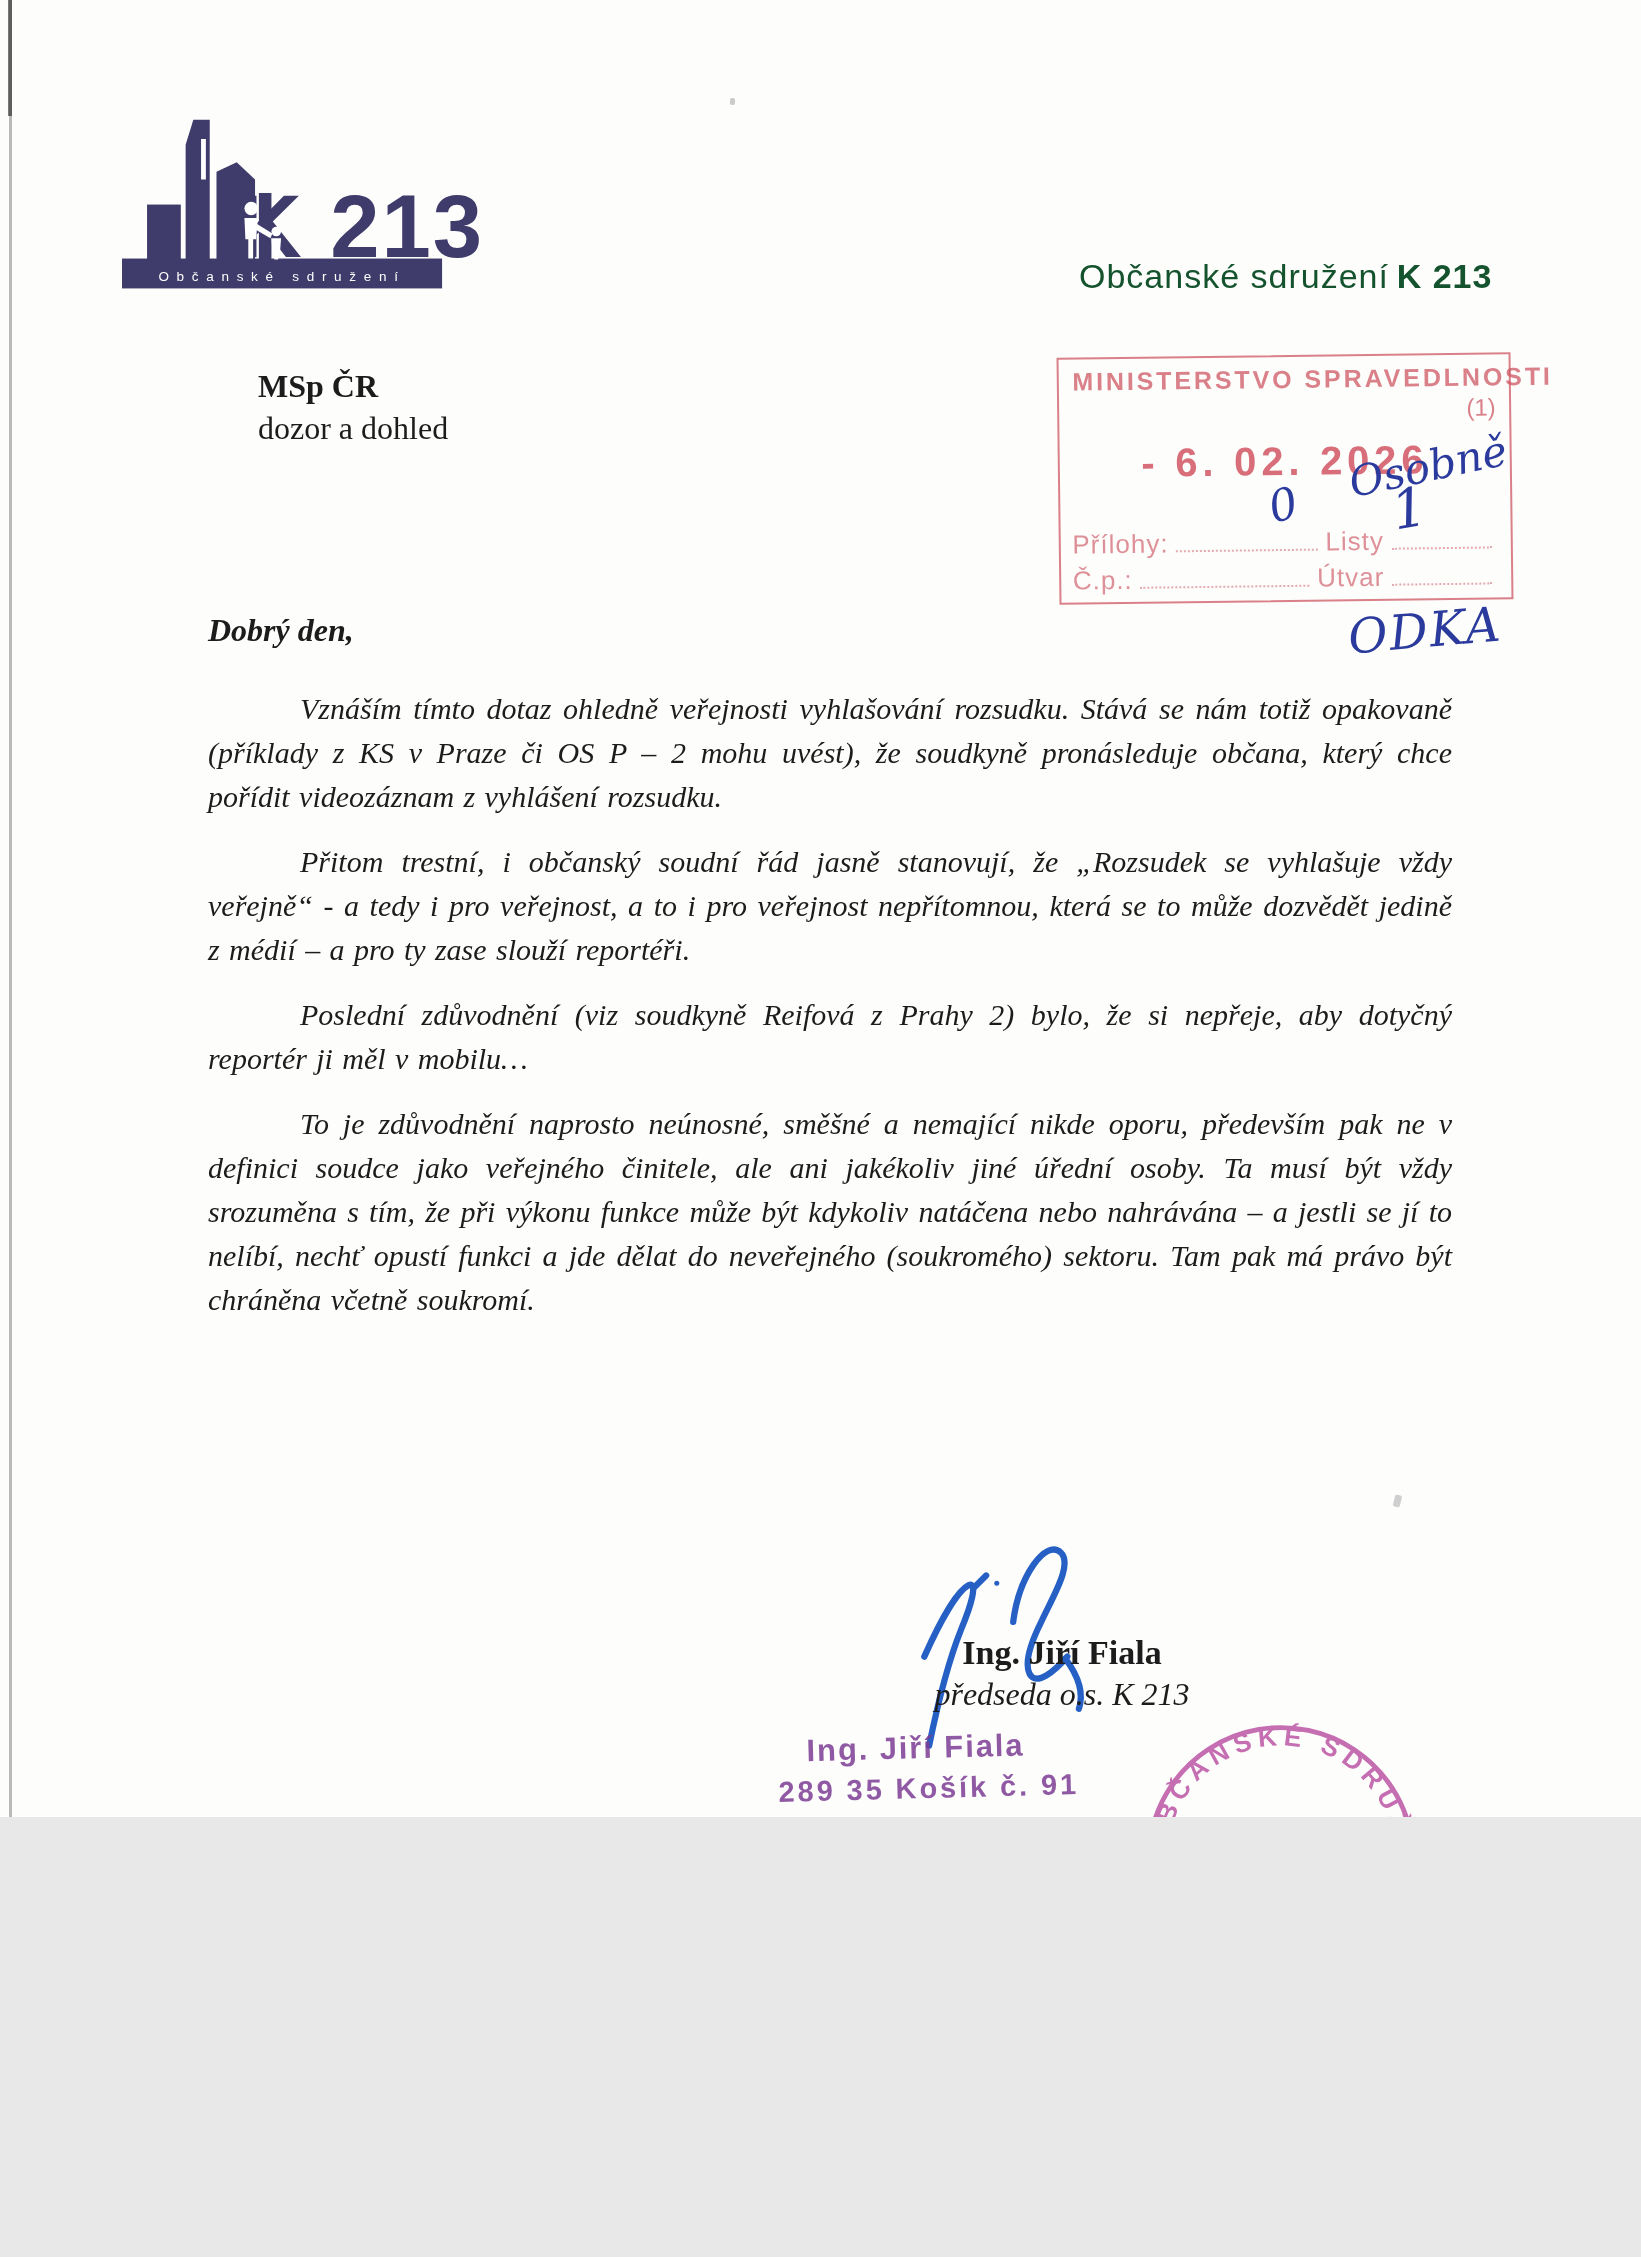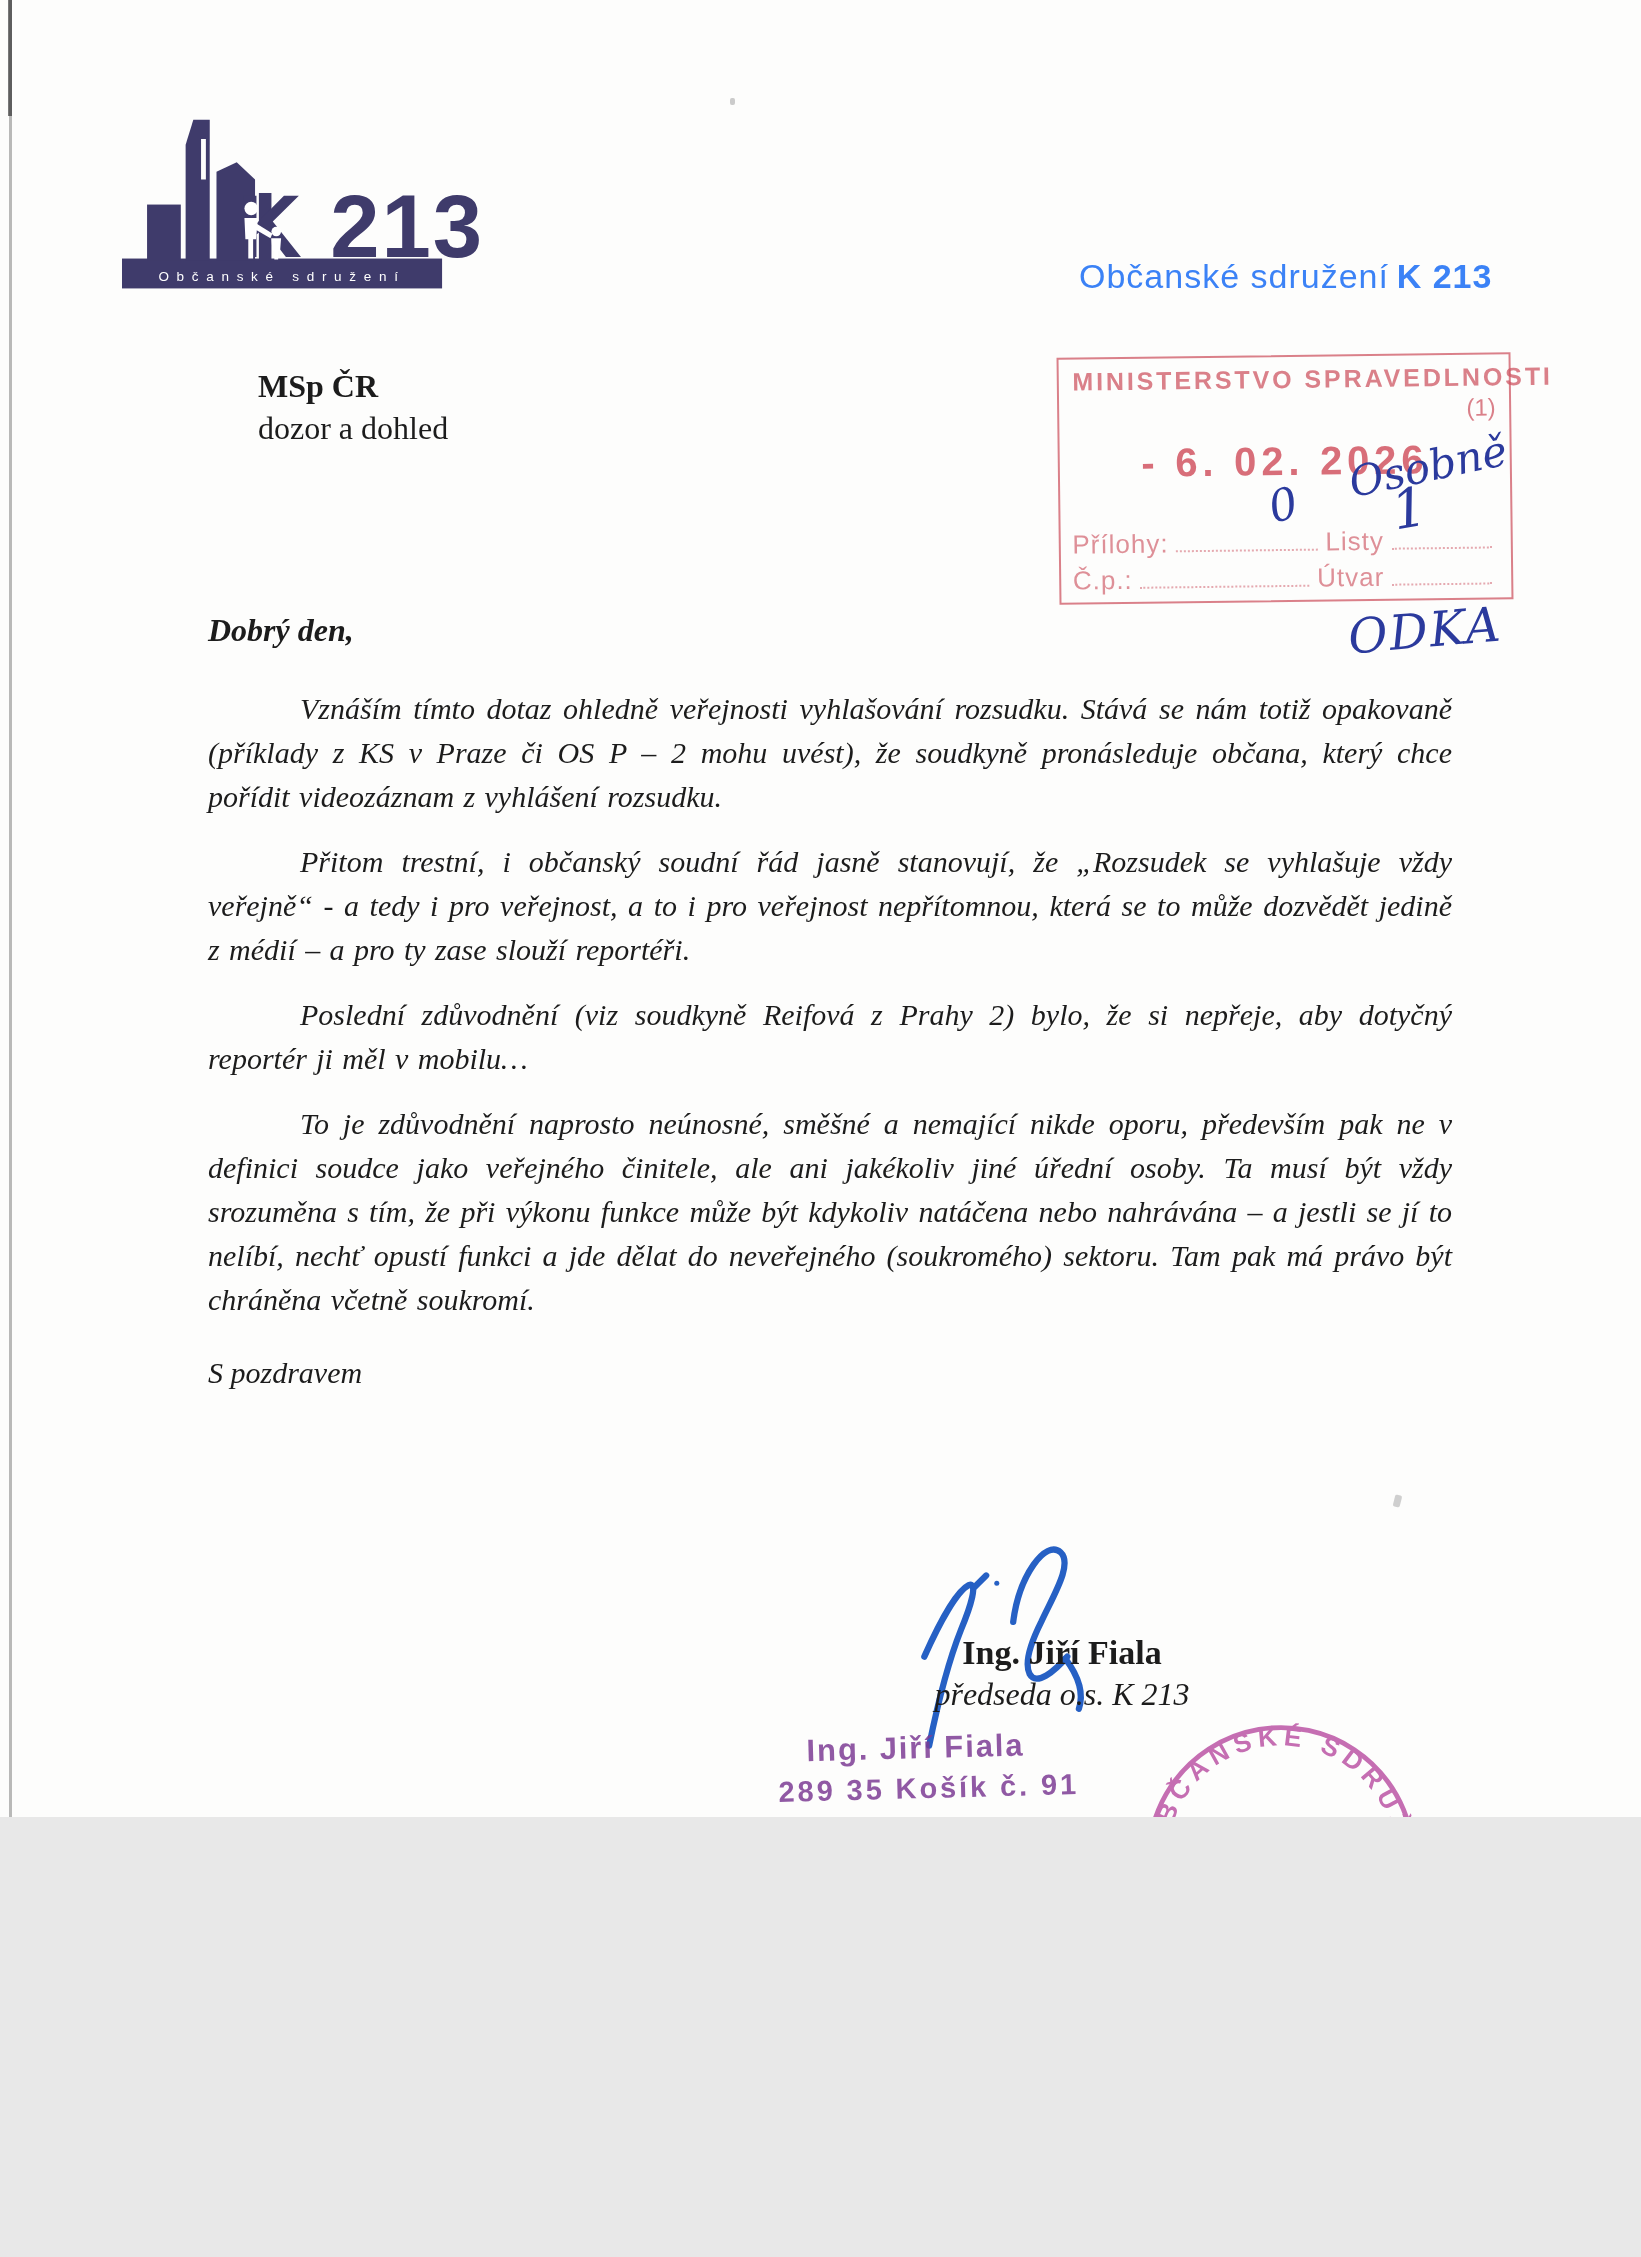--- a/index.html
+++ b/index.html
@@ -10,21 +10,21 @@
     font-family:"Liberation Serif", serif; color:#1c1c1c;
   }
 
   
   .logo { position:absolute; left:108px; top:112px; width:377px; height:188px; }
 
   
   .org-header {
     position:absolute; left:1079px; top:257px; width:502px;
     font-family:"Liberation Sans", sans-serif; font-size:34px;
-    color:#3b82f6; letter-spacing:1px; font-weight:500;
+    color:#14532d; letter-spacing:1px; font-weight:500;
   }
   .org-header .org-number { font-weight:700; margin-left:7.7px; }
 
   
   .recipient { position:absolute; left:214px; top:365px; font-size:32px; line-height:42px;margin-left:44px; }
   .recipient .r1 { font-weight:bold; }
 
   
   .ministry-stamp {
     position:absolute; left:1058px; top:355px; width:454px; height:247px;
@@ -154,21 +154,20 @@
   <div class="ink ink-zero">0</div>
   <div class="ink ink-one">1</div>
   <div class="ink ink-odka">ODKA</div>
 
   <div class="body-block">
     <div class="salutation">Dobrý den,</div>
     <p>Vznáším tímto dotaz ohledně veřejnosti vyhlašování rozsudku. Stává se nám totiž opakovaně (příklady z KS v Praze či OS P – 2 mohu uvést), že soudkyně pronásleduje občana, který chce pořídit videozáznam z vyhlášení rozsudku.</p>
     <p>Přitom trestní, i občanský soudní řád jasně stanovují, že „Rozsudek se vyhlašuje vždy veřejně“ - a tedy i pro veřejnost, a to i pro veřejnost nepřítomnou, která se to může dozvědět jedině z médií – a pro ty zase slouží reportéři.</p>
     <p>Poslední zdůvodnění (viz soudkyně Reifová z Prahy 2) bylo, že si nepřeje, aby dotyčný reportér ji měl v mobilu…</p>
     <p>To je zdůvodnění naprosto neúnosné, směšné a nemající nikde oporu, především pak ne v definici soudce jako veřejného činitele, ale ani jakékoliv jiné úřední osoby. Ta musí být vždy srozuměna s tím, že při výkonu funkce může být kdykoliv natáčena nebo nahrávána – a jestli se jí to nelíbí, nechť opustí funkci a jde dělat do neveřejného (soukromého) sektoru. Tam pak má právo být chráněna včetně soukromí.</p>
-    <div class="closing">S pozdravem</div>
   </div>
 
   <svg class="signature-svg" width="232" height="227" viewBox="0 0 240 235">
     <g fill="none" stroke="#2660c4" stroke-width="6.5" stroke-linecap="round">
       <path d="M22,128 C38,92 56,60 68,54 C78,50 70,76 60,100 C48,130 36,176 27,220"></path>
       <path d="M74,56 L86,44"></path>
       <circle cx="97" cy="52" r="2.6" fill="#2660c4" stroke="none"></circle>
       <path d="M114,92 C120,44 148,6 163,20 C176,32 156,64 143,92 C132,114 125,134 131,146 C138,159 157,143 170,128"></path>
       <path d="M168,130 C180,146 188,164 182,182"></path>
     </g>

